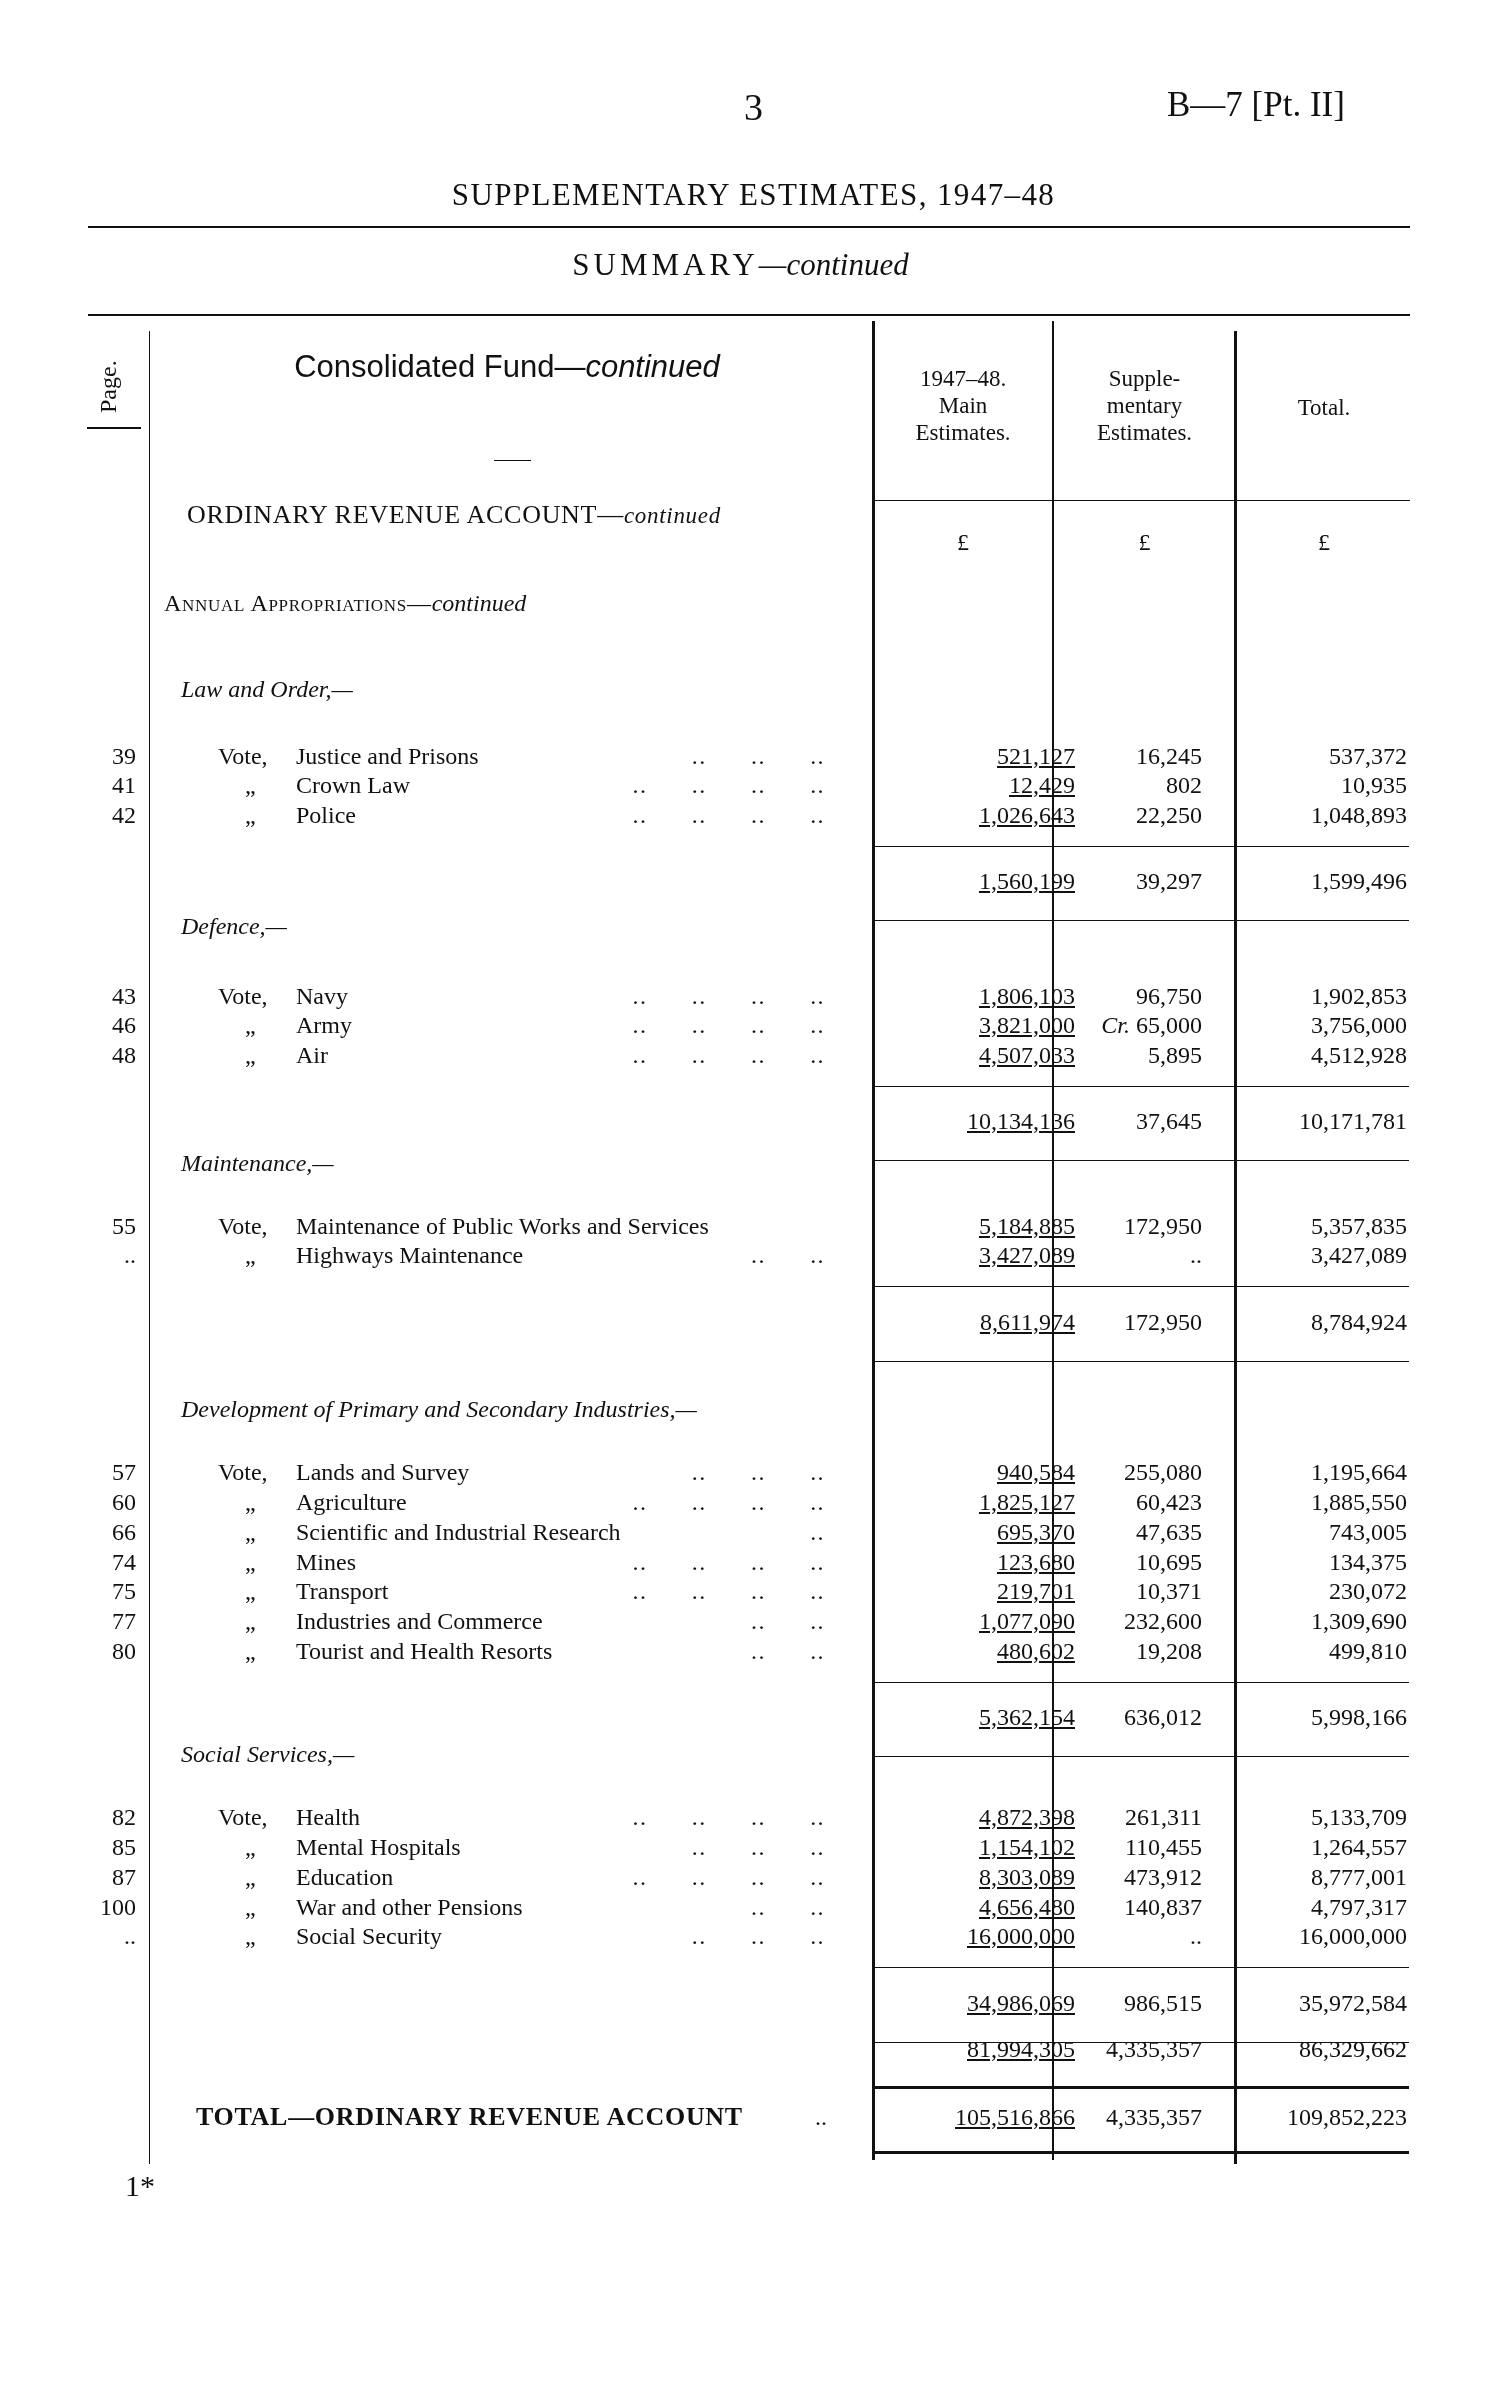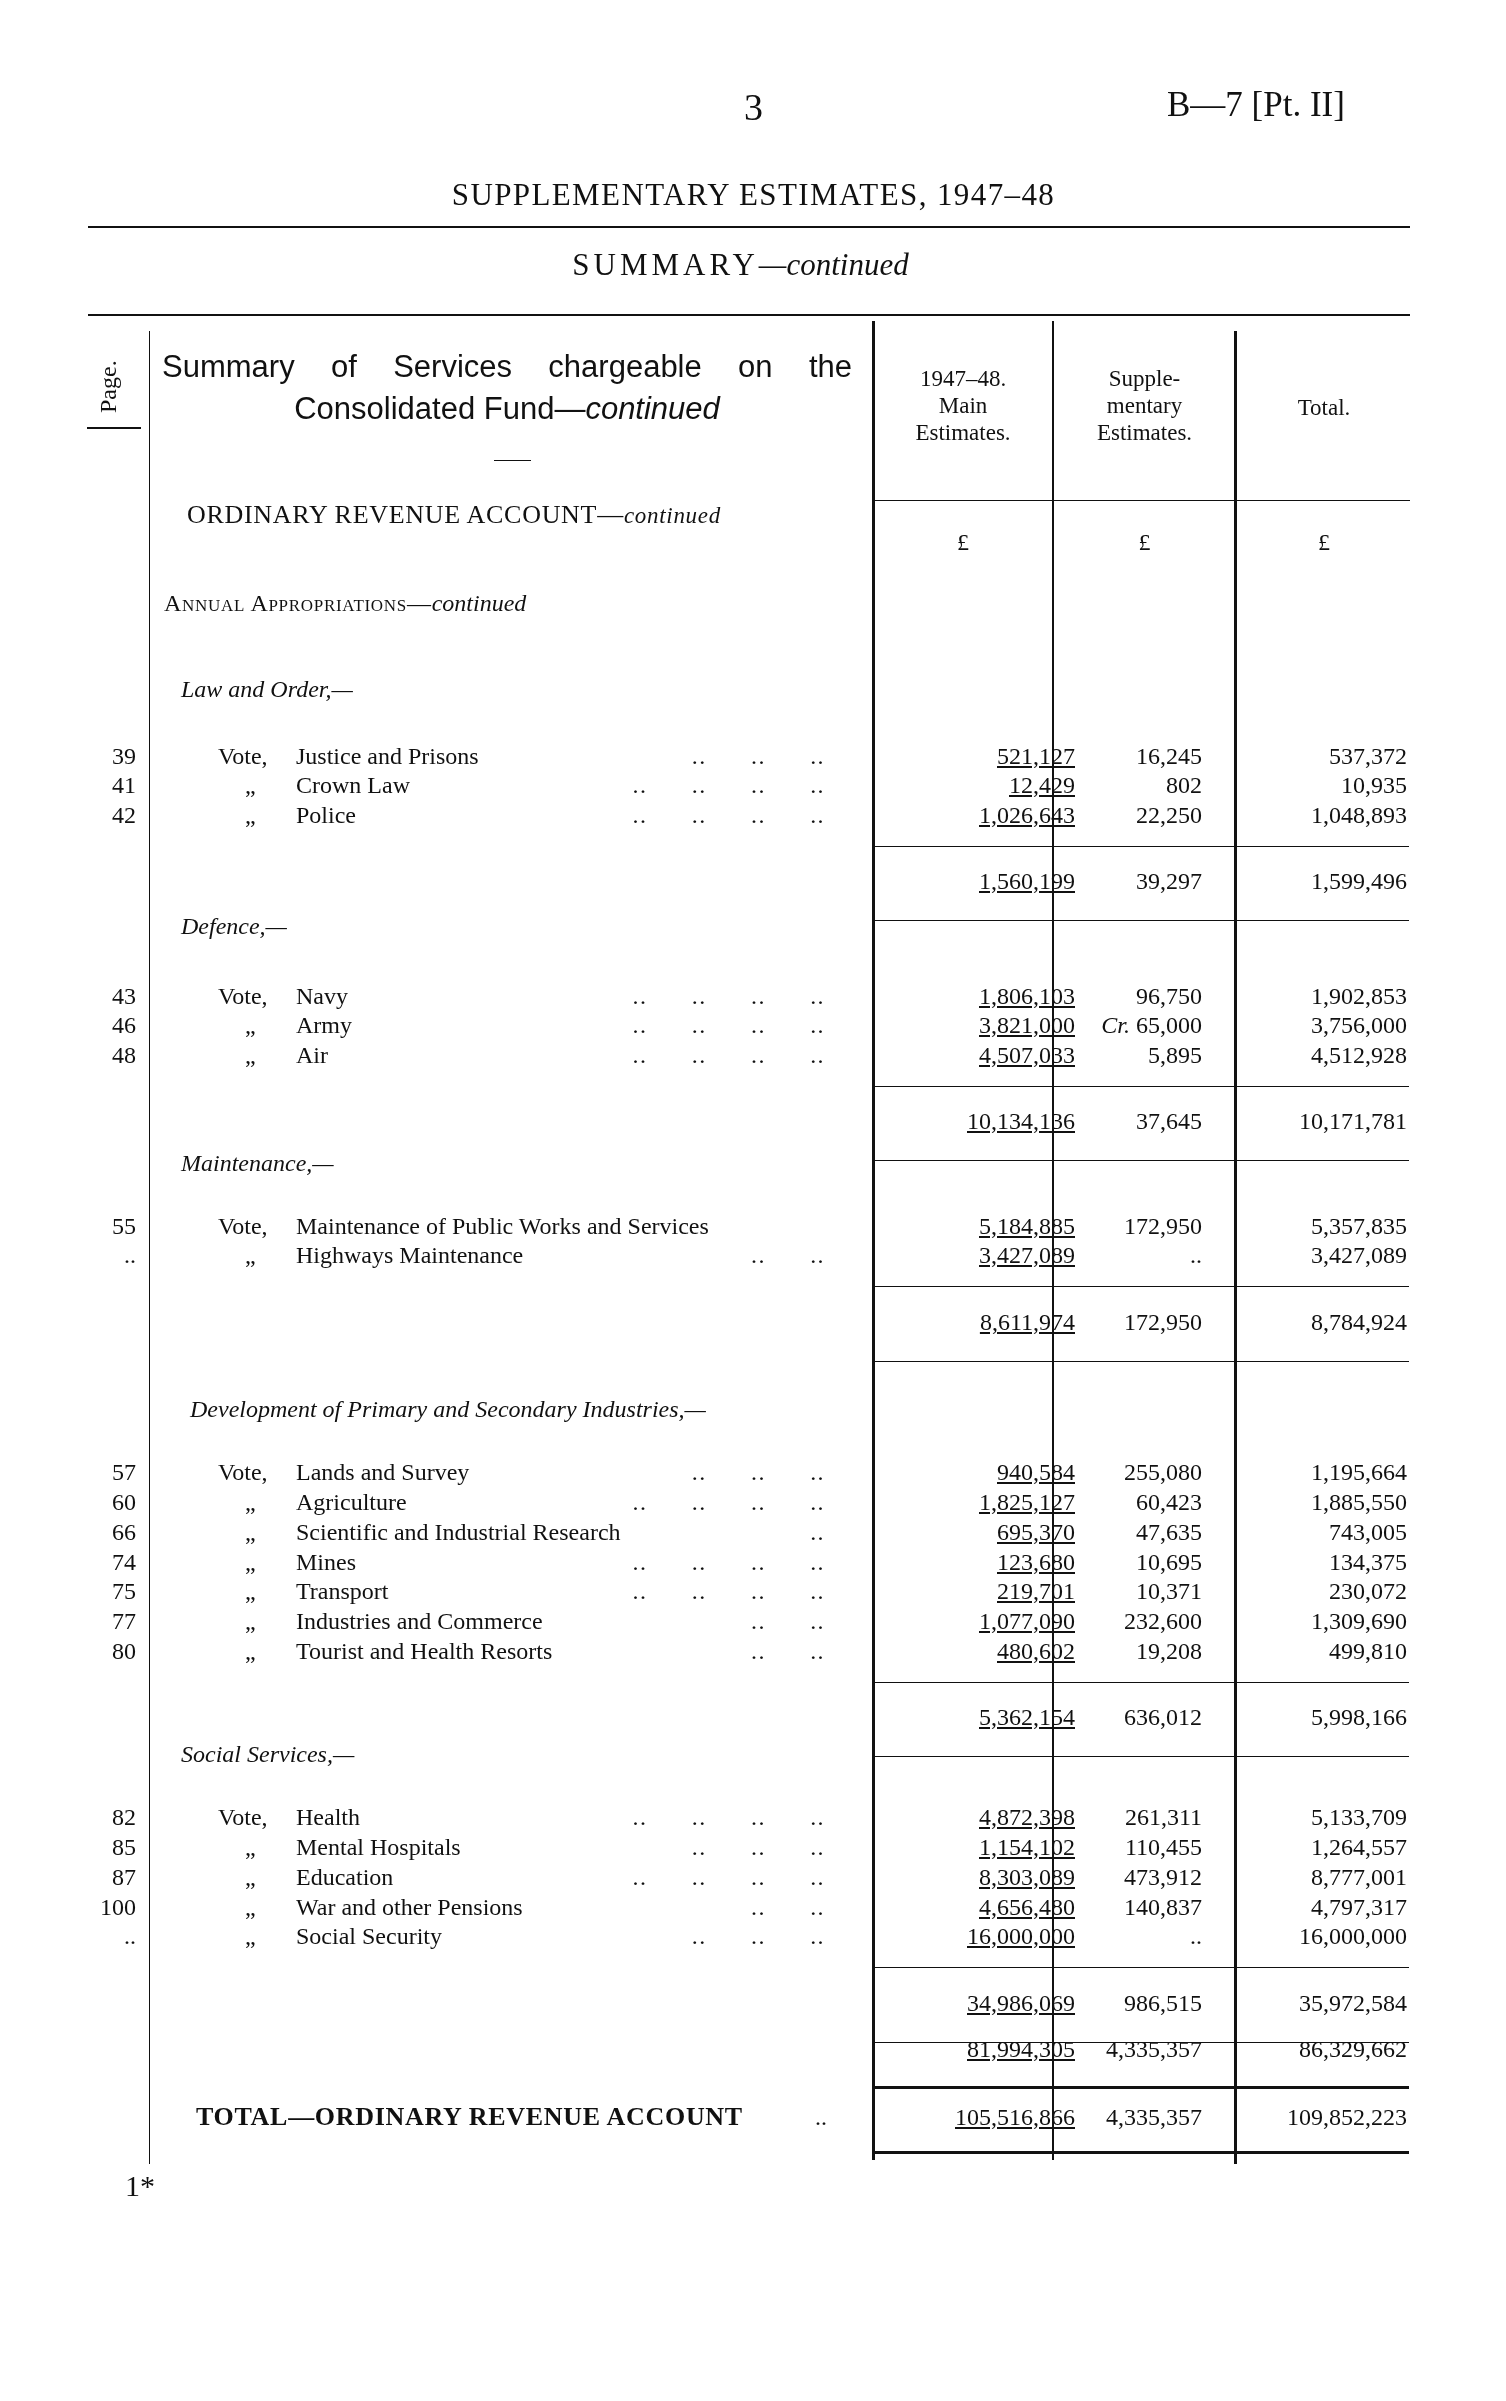--- a/index.html
+++ b/index.html
@@ -46,21 +46,20 @@
 
 <div class="vr" style="left:149px; top:331px; width:1.4px; height:1833px;"></div>
 <div class="hr" style="left:87px; top:427px; width:54px; height:2px;"></div>
 <div class="vr" style="left:872px; top:321px; width:2.7px; height:1839px;"></div>
 <div class="vr" style="left:1052px; top:321px; width:2px; height:1839px;"></div>
 <div class="vr" style="left:1234px; top:331px; width:2.7px; height:1833px;"></div>
 <div class="hr" style="left:874px; top:500px; width:536px; height:1.4px;"></div>
 
 <div class="abs serif pagehdr" style="left:95px; top:413px;">Page.</div>
 <div class="abs sans svc-hdr" style="left:162px; top:346px;">
-  <div style="text-align:justify; text-align-last:justify; width:690px;">Summary of Services chargeable on the</div>
   <div><span>Consolidated Fund—</span><span class="it">continued</span></div>
 </div>
 <div class="hr" style="left:494px; top:460px; width:37px; height:1.4px;"></div>
 
 <div class="abs serif col-hdr" style="left:876px; top:365px; width:174px;">
   <div>1947–48.</div>
   <div>Main</div>
   <div>Estimates.</div>
 </div>
 <div class="abs serif col-hdr" style="left:1055px; top:365px; width:179px;">
@@ -166,21 +165,21 @@
       <span class="num n2 serif">..</span>
       <span class="num n3 serif">3,427,089</span>
     </div>
     <div class="hr" style="left:875px;top:1286px;width:534px;height:1.4px;"></div>
     <div class="row serif" style="top:1307px;">
       <span class="num n1 serif">8,611,974</span>
       <span class="num n2 serif">172,950</span>
       <span class="num n3 serif">8,784,924</span>
     </div>
     <div class="hr" style="left:875px;top:1361px;width:534px;height:1.4px;"></div>
-    <div class="abs serif cat" style="left:190px;top:1396px;">Development of Primary and Secondary Industries,—</div>
+    <div class="abs serif cat" style="left:181px;top:1396px;">Development of Primary and Secondary Industries,—</div>
     <div class="row serif" style="top:1457px;">
       <span class="pg">57</span>
       <span class="lbl" style="left:218px;">Vote,</span>
       <span class="lbl" style="left:296px;">Lands and Survey</span>
       <span class="dots" style="right:682px;text-align:right;">..      ..      ..</span>
       <span class="num n1 serif">940,584</span>
       <span class="num n2 serif">255,080</span>
       <span class="num n3 serif">1,195,664</span>
     </div>
     <div class="row serif" style="top:1487px;">

